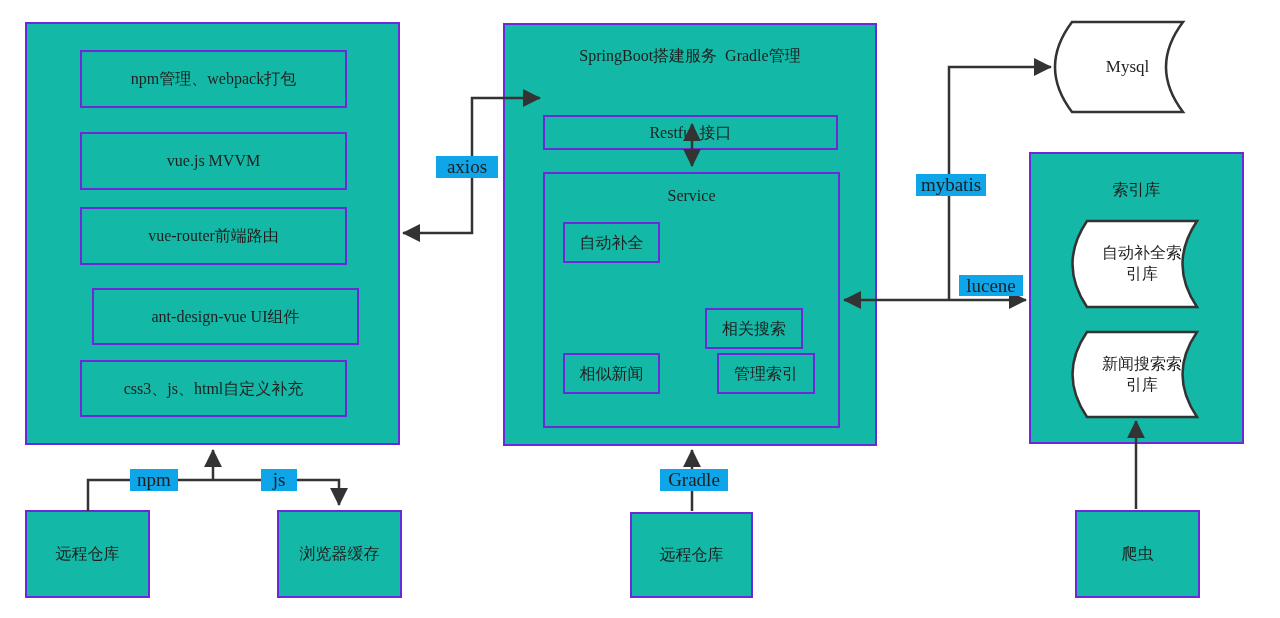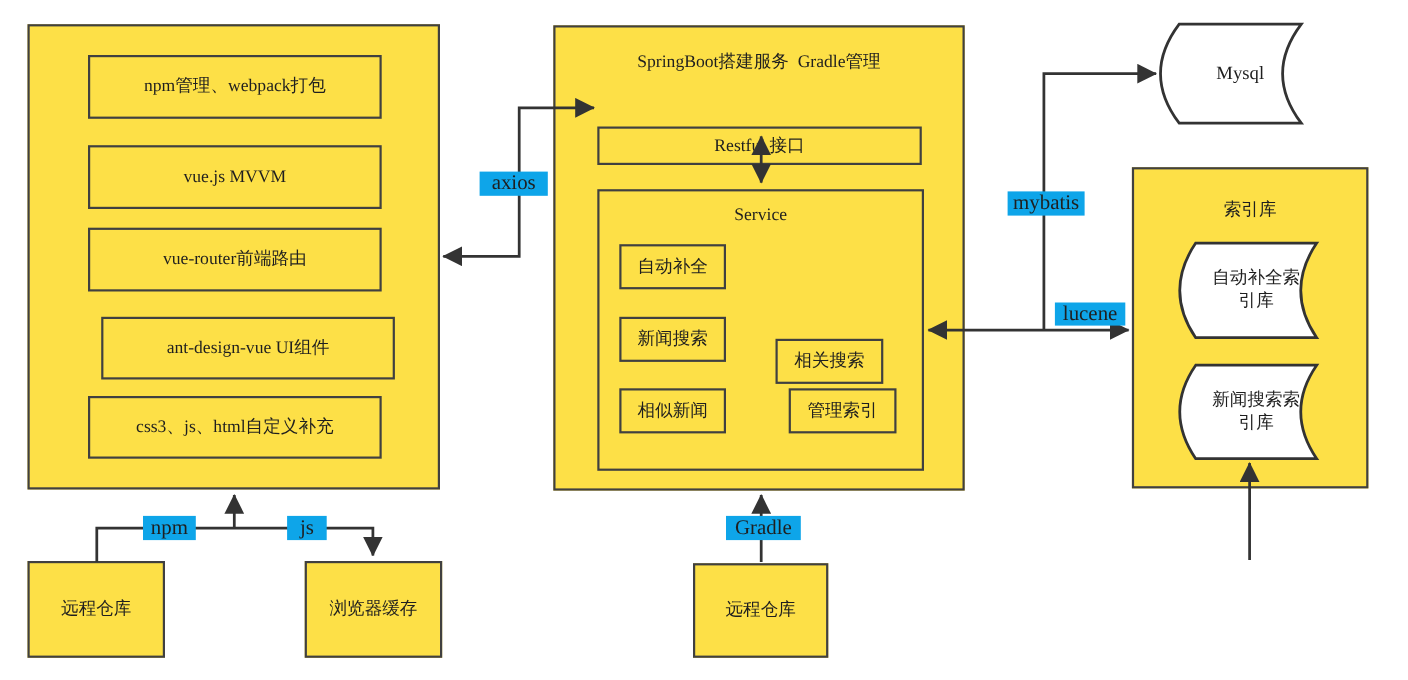--- a/index.html
+++ b/index.html
@@ -1,21 +1,21 @@
 <!DOCTYPE html>
 <html><head>
 <meta charset="utf-8">
 <style>
   html,body { margin:0; padding:0; background:#ffffff; }
   body { font-family:"Liberation Serif","DejaVu Serif",serif; color:#1f1f1f; }
   #canvas { position:relative; width:1280px; height:618px; background:#ffffff; overflow:hidden; }
 
   .box {
     position:absolute; box-sizing:border-box;
-    border:2px solid #404040; background:#fde047;
+    border:2px solid #6d28d9; background:#14b8a6;
     display:flex; align-items:center; justify-content:center;
     text-align:center; font-size:16px; z-index:1; line-height:1.35;
   }
   .outer { border-width:2.5px; }
   .titletext {
     position:absolute; z-index:3; display:flex; align-items:center; justify-content:center;
     text-align:center; font-size:16px; white-space:pre;
   }
   .overlaytext {
     position:absolute; z-index:3; display:flex; align-items:center; justify-content:center;
@@ -47,30 +47,30 @@
 
   <div class="box outer" style="left:503px;top:23px;width:374px;height:423px;"></div>
   <div class="titletext" style="left:503px;top:44px;width:374px;height:24px;">SpringBoot搭建服务  Gradle管理</div>
 
   <div class="box" style="left:543px;top:74px;width:295px;height:35px;margin-top:41px;">Restful 接口</div>
 
   <div class="box" style="left:543px;top:172px;width:297px;height:256px;"></div>
   <div class="titletext" style="left:543px;top:184px;width:297px;height:24px;">Service</div>
 
   <div class="box" style="left:563px;top:222px;width:97px;height:41px;">自动补全</div>
-  <div class="box" style="left:563px;top:288px;width:97px;height:41px;">新闻搜索</div>
   <div class="box" style="left:705px;top:288px;width:98px;height:41px;margin-top:20px;">相关搜索</div>
   <div class="box" style="left:563px;top:353px;width:97px;height:41px;">相似新闻</div>
   <div class="box" style="left:705px;top:353px;width:98px;height:41px;margin-left:12px;">管理索引</div>
 
   <div class="box" style="left:630px;top:512px;width:123px;height:86px;">远程仓库</div>
 
   <div class="box outer" style="left:1029px;top:152px;width:215px;height:292px;"></div>
   <div class="titletext" style="left:1029px;top:178px;width:215px;height:24px;">索引库</div>
 
+  <div class="box" style="left:1075px;top:510px;width:125px;height:88px;">爬虫</div>
 
   <svg id="wires" width="1280" height="618" viewBox="0 0 1280 618">
     <defs>
       <marker id="ah" viewBox="0 0 10 10" refX="9.5" refY="5" markerWidth="7.2" markerHeight="7.2" orient="auto-start-reverse" markerUnits="strokeWidth">
         <path d="M0,0 L10,5 L0,10 z" fill="#333333"></path>
       </marker>
     </defs>
 
     <path d="M 1072 22 Q 1038 67 1072 112 L 1183 112 Q 1149 67 1183 22 Z" fill="#ffffff" stroke="#333333" stroke-width="2.5"></path>
     <path d="M 1087 221 Q 1058 264 1087 307 L 1197 307 Q 1168 264 1197 221 Z" fill="#ffffff" stroke="#333333" stroke-width="2.5"></path>

